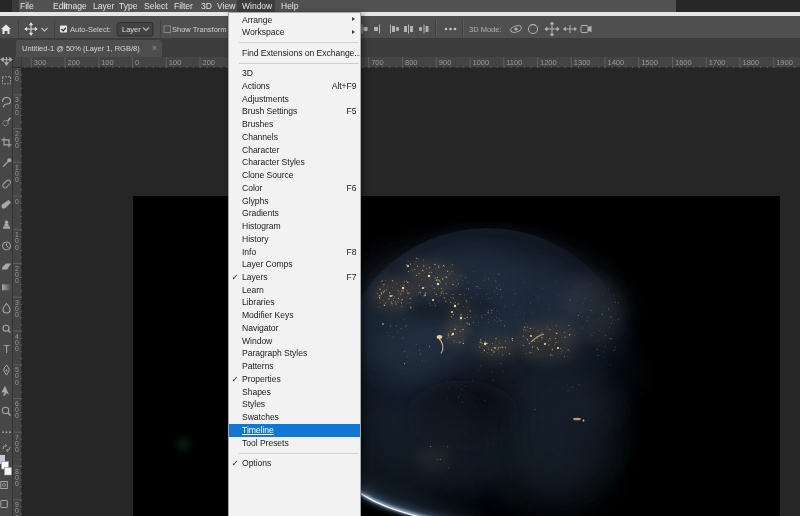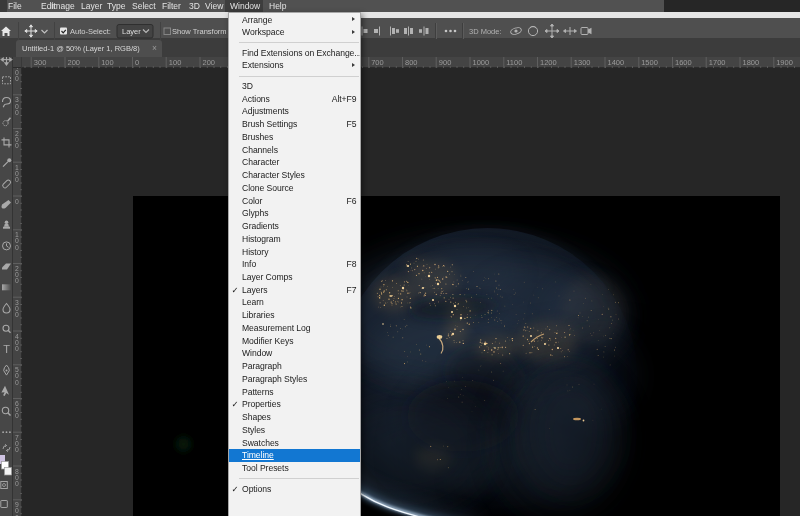--- a/index.html
+++ b/index.html
@@ -1,20 +1,20 @@
 <!DOCTYPE html>
 <html><head><meta charset="utf-8">
 <style>
   html,body {margin:0;padding:0;width:800px;height:516px;overflow:hidden;background:#262626;
     font-family:"Liberation Sans", sans-serif; -webkit-font-smoothing:antialiased;}
   .abs {position:absolute;}
-  #menubar {left:0;top:0;width:664px;height:12px;background:#515151;z-index:5;}
+  #menubar {left:12px;top:0;width:664px;height:12px;background:#515151;z-index:5;}
   #menubar span {position:absolute;top:0;line-height:12.5px;font-size:8.5px;color:#e3e3e3;}
   #winbtn {position:absolute;left:225px;top:0;width:38px;height:12px;background:#3d3d3d;}
-  #optbar {left:0;top:12px;width:800px;height:26px;background:#4f4f4f;border-top:6px solid #e5e5e5;
+  #optbar {left:0;top:12px;width:800px;height:26px;background:#4f4f4f;border-top:4px solid #e5e5e5;
     box-sizing:border-box;z-index:4;}
   #tabbar {left:0;top:38px;width:800px;height:19px;background:#3c3c3c;z-index:3;padding-left:16px;}
   #tab {position:absolute;left:16px;top:2px;width:146px;height:17px;background:#4e4e4e;
     border-radius:3px 3px 0 0;color:#d8d8d8;font-size:7.5px;line-height:17px;}
   #tab .tx {padding-left:6px;}
   #tab .x {position:absolute;right:5px;top:0;color:#9a9a9a;font-size:8.5px;}
   #rcorner {left:13px;top:57px;width:9px;height:11px;background:#434343;border-bottom:1px solid #2c2c2c;border-right:1px solid #383838;box-sizing:border-box;}
   #tools {left:0;top:57px;width:13px;height:459px;background:#474747;border-right:1px solid #333;box-sizing:border-box;}
   #doc {left:132.5px;top:196px;width:647px;height:320px;background:#000;overflow:hidden;}
   #menu {left:227.5px;top:12px;width:133px;height:504px;background:#f2f2f2;
@@ -1121,45 +1121,43 @@
   <div style="position:absolute;left:0;top:0;width:7px;height:12px;background:#3a3a3a;"></div>
     <div id="winbtn"></div>
   <span style="left:230px;z-index:2;">Window</span>
     <span style="left:269px;">Help</span>
 </div>
 <div class="abs" id="menu">
     <div class="mi"><span class="lbl">Arrange</span><span class="ar"></span></div>
     <div class="mi"><span class="lbl">Workspace</span><span class="ar"></span></div>
     <div class="msep"></div>
     <div class="mi"><span class="lbl">Find Extensions on Exchange...</span></div>
-    <div class="mi"><span class="lbl">Extensions</span><span class="ar"></span></div>
     <div class="msep"></div>
     <div class="mi"><span class="lbl">3D</span></div>
     <div class="mi"><span class="lbl">Actions</span><span class="sc">Alt+F9</span></div>
     <div class="mi"><span class="lbl">Adjustments</span></div>
     <div class="mi"><span class="lbl">Brush Settings</span><span class="sc">F5</span></div>
     <div class="mi"><span class="lbl">Brushes</span></div>
     <div class="mi"><span class="lbl">Channels</span></div>
     <div class="mi"><span class="lbl">Character</span></div>
     <div class="mi"><span class="lbl">Character Styles</span></div>
     <div class="mi"><span class="lbl">Clone Source</span></div>
     <div class="mi"><span class="lbl">Color</span><span class="sc">F6</span></div>
     <div class="mi"><span class="lbl">Glyphs</span></div>
     <div class="mi"><span class="lbl">Gradients</span></div>
     <div class="mi"><span class="lbl">Histogram</span></div>
     <div class="mi"><span class="lbl">History</span></div>
     <div class="mi"><span class="lbl">Info</span><span class="sc">F8</span></div>
     <div class="mi"><span class="lbl">Layer Comps</span></div>
     <div class="mi"><span class="chk">✓</span><span class="lbl">Layers</span><span class="sc">F7</span></div>
     <div class="mi"><span class="lbl">Learn</span></div>
     <div class="mi"><span class="lbl">Libraries</span></div>
-    <div class="mi"><span class="lbl">Measurement Log</span></div>
     <div class="mi"><span class="lbl">Modifier Keys</span></div>
+    <div class="mi"><span class="lbl">Navigator</span></div>
     <div class="mi"><span class="lbl">Window</span></div>
-    <div class="mi"><span class="lbl">Paragraph</span></div>
     <div class="mi"><span class="lbl">Paragraph Styles</span></div>
     <div class="mi"><span class="lbl">Patterns</span></div>
     <div class="mi"><span class="chk">✓</span><span class="lbl">Properties</span></div>
     <div class="mi"><span class="lbl">Shapes</span></div>
     <div class="mi"><span class="lbl">Styles</span></div>
     <div class="mi"><span class="lbl">Swatches</span></div>
     <div class="mi hl"><span class="lbl">Timeline</span></div>
     <div class="mi"><span class="lbl">Tool Presets</span></div>
     <div class="msep"></div>
     <div class="mi"><span class="chk">✓</span><span class="lbl">Options</span></div>

